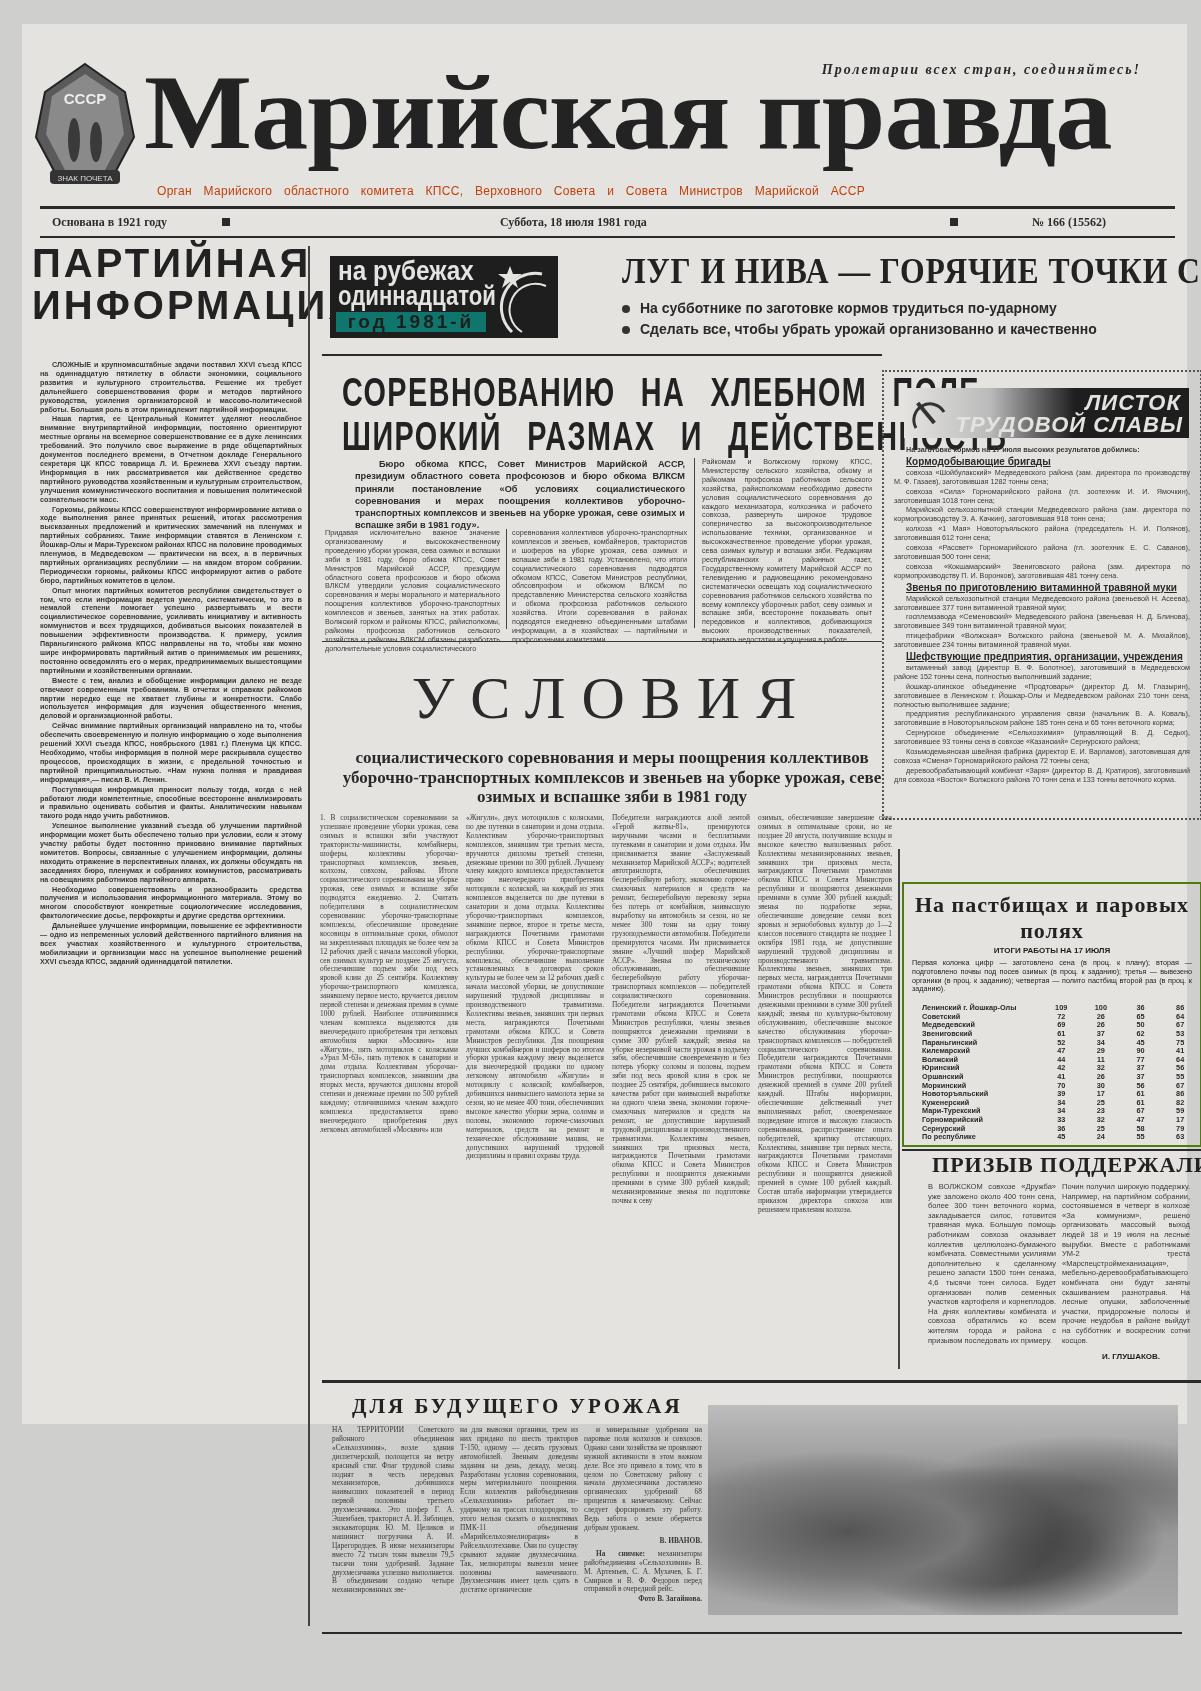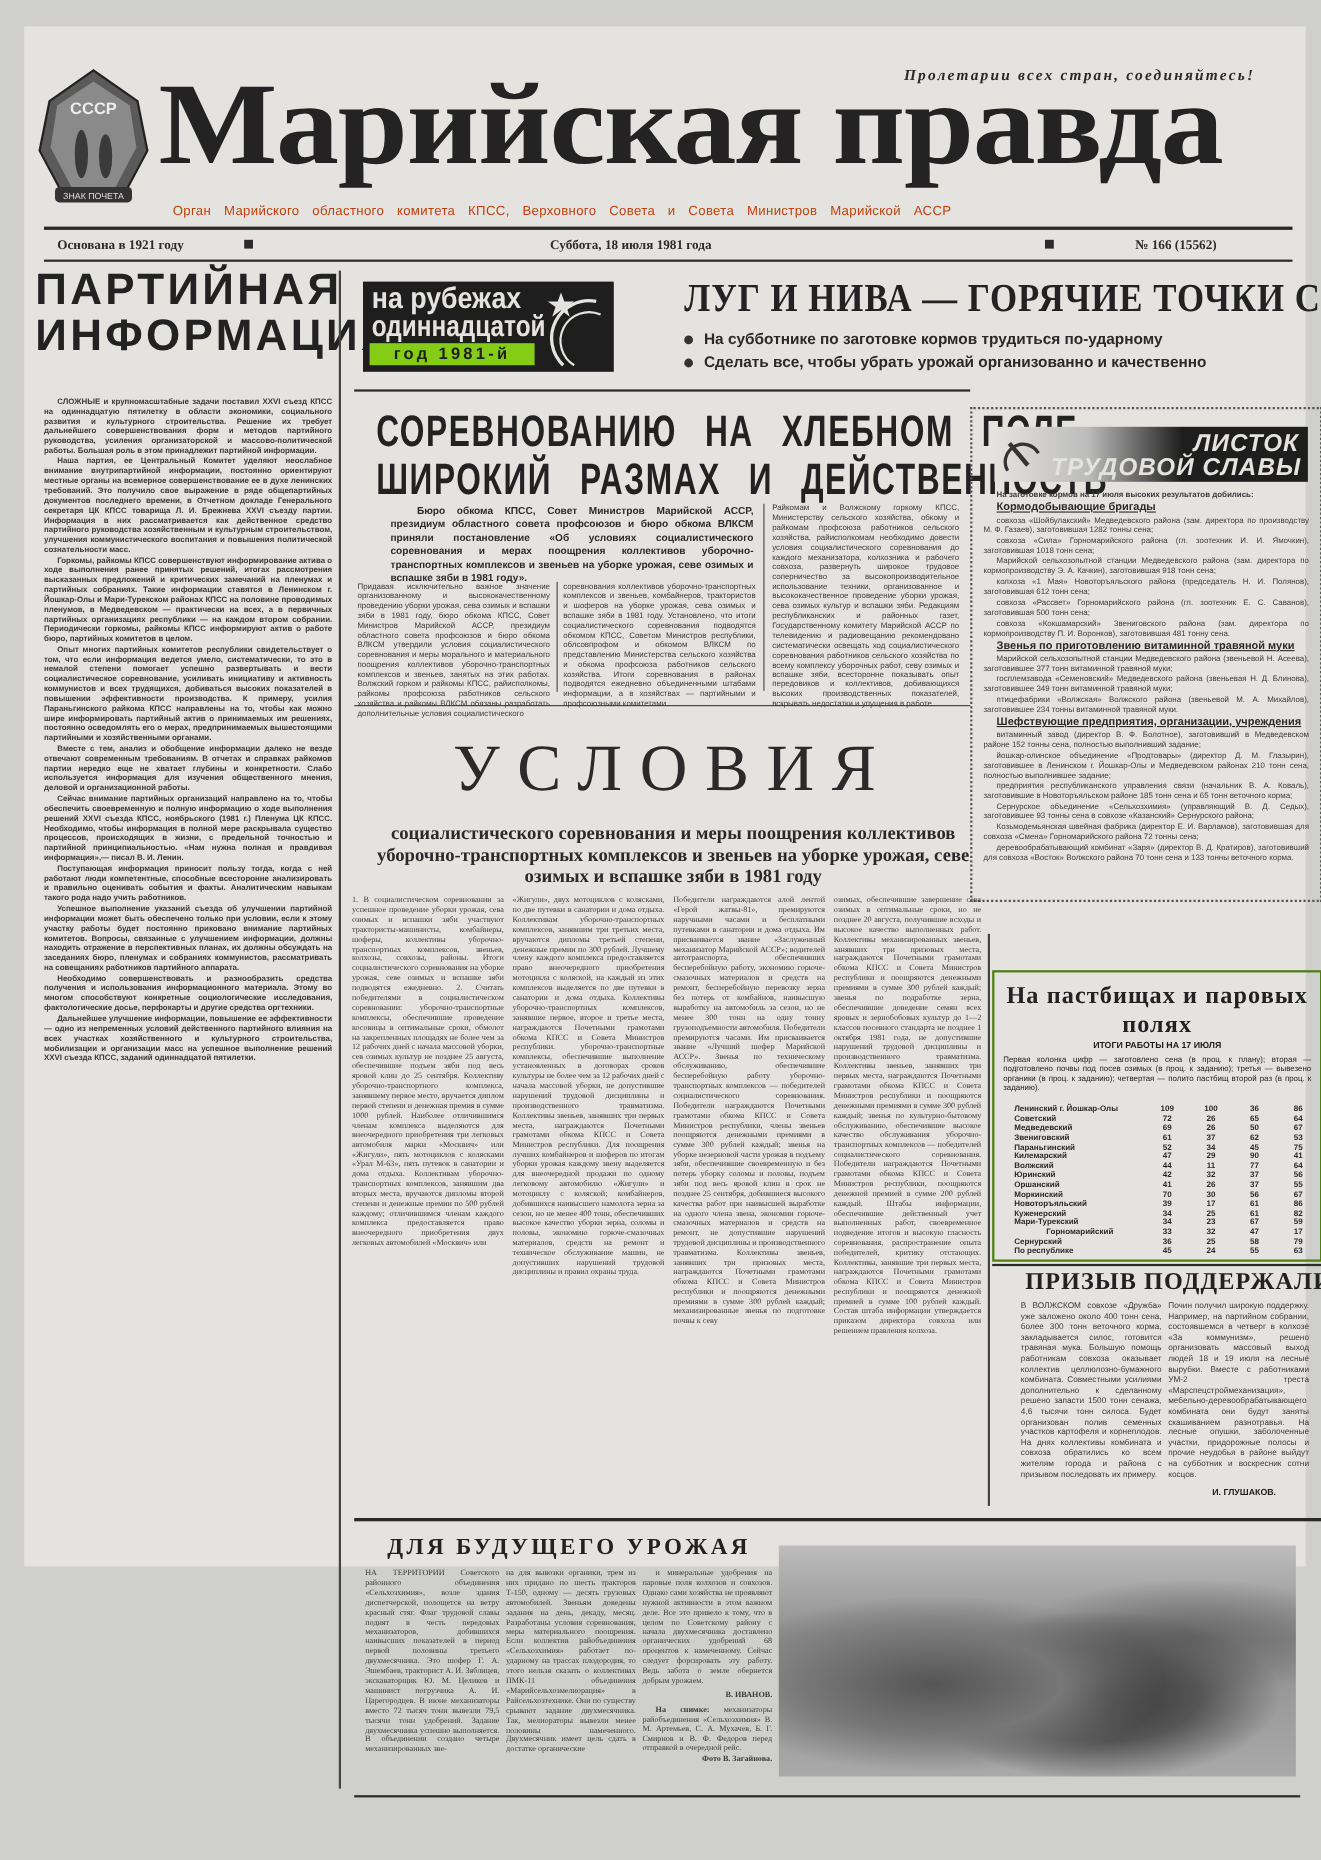--- a/index.html
+++ b/index.html
@@ -23,21 +23,21 @@
   .txt p { text-indent: 12px; margin-bottom: 1px; }
   .serif { font-family: "Liberation Serif", serif; }
   .bold { font-weight: bold; }
   .vline { width: 1px; background: #444; }
 
   
   .h-party { left: 10px; top: 218px; width: 270px; font-family: "Liberation Sans", sans-serif; font-weight: bold; font-size: 40px; line-height: 42px; letter-spacing: 3px; text-align: center; color: #222; }
   .rubezh { left: 308px; top: 232px; width: 228px; height: 82px; background: #1e1e1e; color: #e4e3e0; }
   .rubezh .l1 { position:absolute; left:8px; top:2px; font-family:"Liberation Sans Narrow","Liberation Sans",sans-serif; font-weight:bold; font-size:27px; line-height:27px; transform: scaleX(0.9); transform-origin:left top; }
   .rubezh .l2 { position:absolute; left:8px; top:27px; font-weight:bold; font-size:27px; line-height:27px; transform: scaleX(0.82); transform-origin:left top; }
-  .rubezh .l3 { position:absolute; left:6px; top:56px; width:150px; height:20px; background:#84cc16; color:#1e1e1e; font-weight:bold; font-size:15px; line-height:20px; text-align:center; letter-spacing:3px; }
+  .rubezh .l3 { position:absolute; left:6px; top:56px; width:150px; height:20px; background:#0f766e; color:#1e1e1e; font-weight:bold; font-size:19px; line-height:20px; text-align:center; letter-spacing:3px; }
   .h-lug { left: 600px; top: 226px; font-family: "Liberation Serif", serif; font-weight: bold; font-size: 36px; letter-spacing: 1px; color: #222; transform: scaleX(0.88); transform-origin:left top; white-space: nowrap; }
   .bullets { left: 600px; top: 274px; font-size: 14px; line-height: 21px; font-weight: bold; color: #2a2a2a; }
   .bullets span.dot { display:inline-block; width:8px; height:8px; border-radius:50%; background:#333; margin-right:10px; }
   .h-sorev { left: 320px; top: 346px; font-family: "Liberation Sans", sans-serif; font-weight: bold; font-size: 40px; line-height: 44px; letter-spacing: 2px; color: #222; transform: scaleX(0.72); transform-origin:left top; white-space: nowrap; word-spacing: 22px; }
   .lead { left: 333px; top: 434px; width: 330px; font-size: 9.2px; line-height: 12.3px; font-weight: bold; text-align: justify; color: #2c2c2c; text-indent: 24px; }
 
   .h-usl { left: 300px; top: 640px; width: 580px; text-align: center; font-family: "Liberation Serif", serif; font-size: 60px; letter-spacing: 16px; color: #2a2a2a; }
   .usl-sub { left: 300px; top: 724px; width: 580px; text-align: center; font-family: "Liberation Serif", serif; font-weight: bold; font-size: 17px; line-height: 19.5px; color: #2a2a2a; }
 
   
@@ -274,21 +274,21 @@
             <td class="n">82</td>
           </tr>
           <tr>
             <td style="width: 120px;">Мари-Турекский</td>
             <td class="n">34</td>
             <td class="n">23</td>
             <td class="n">67</td>
             <td class="n">59</td>
           </tr>
           <tr>
-            <td style="width: 120px; text-align: center;">Горномарийский</td>
+            <td style="width: 120px;">Горномарийский</td>
             <td class="n">33</td>
             <td class="n">32</td>
             <td class="n">47</td>
             <td class="n">17</td>
           </tr>
           <tr>
             <td style="width: 120px;">Сернурский</td>
             <td class="n">36</td>
             <td class="n">25</td>
             <td class="n">58</td>

